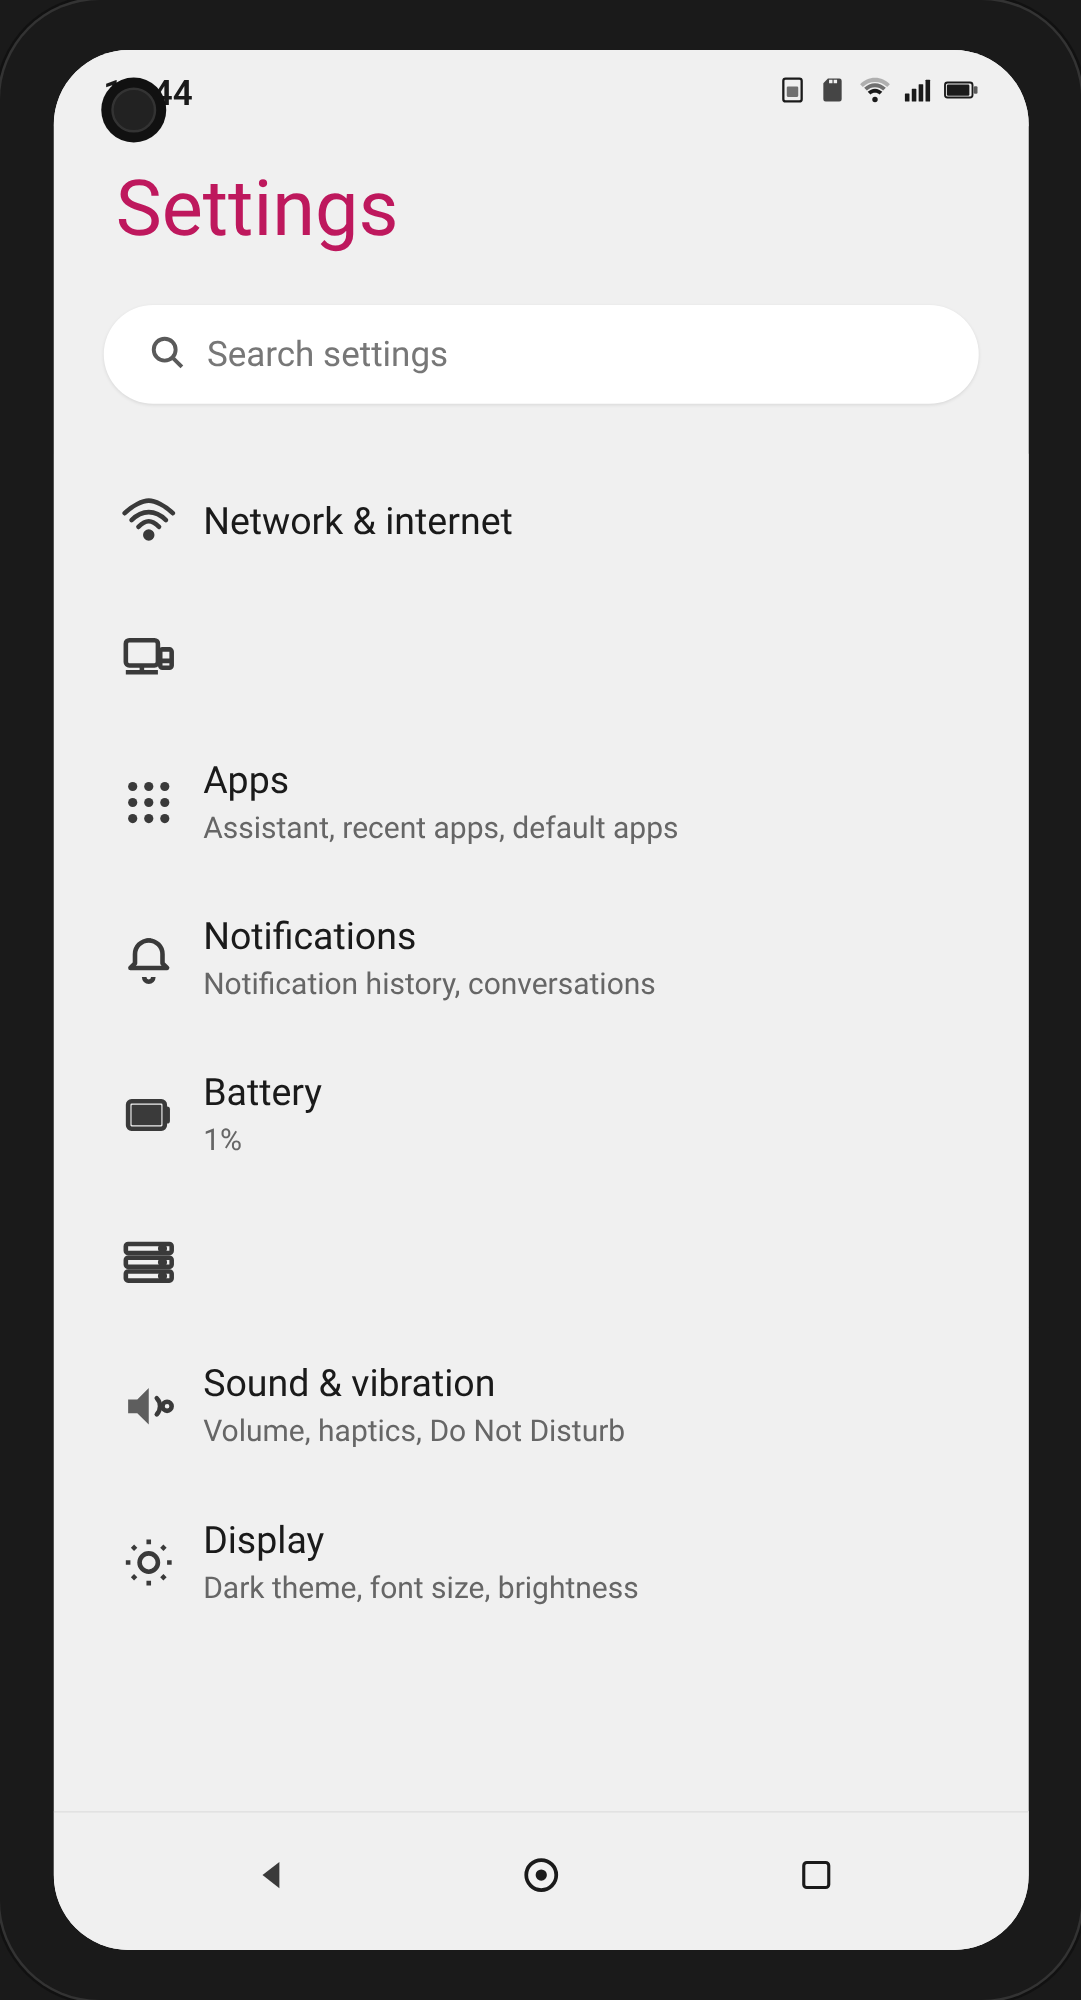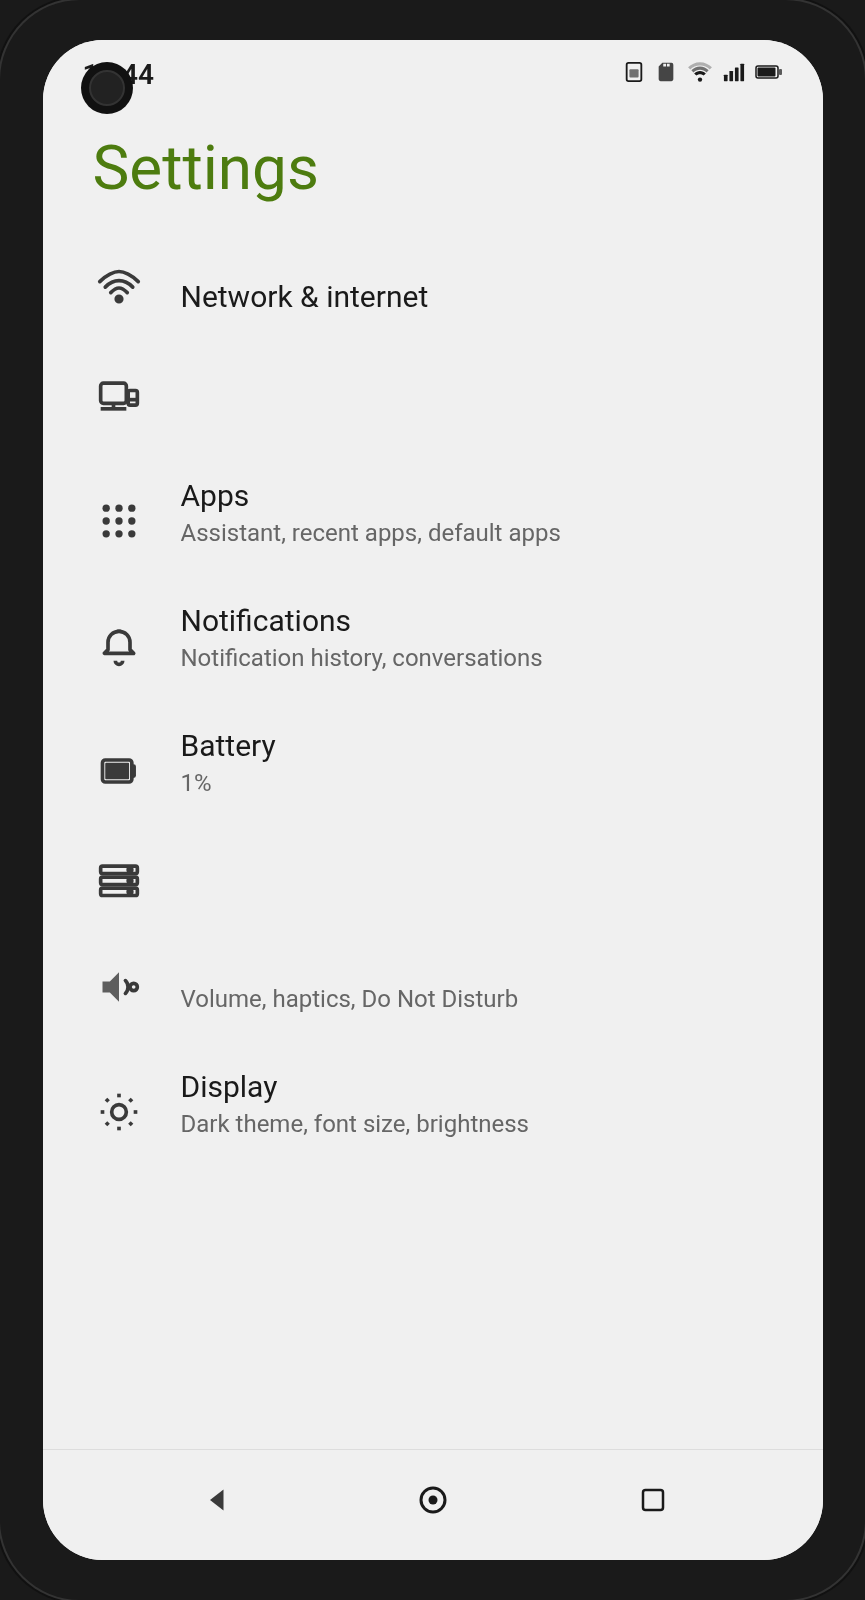--- a/index.html
+++ b/index.html
@@ -89,21 +89,21 @@
     
     .main-content {
       flex: 1;
       overflow-y: auto;
       padding: 10px 0 0 0;
     }
 
     .page-title {
       font-size: 62px;
       font-weight: 400;
-      color: #4d7c0f;
+      color: #be185d;
       padding: 20px 32px 30px 50px;
     }
 
     
     .search-bar {
       margin: 10px 40px 40px 40px;
       background: #ffffff;
       border-radius: 50px;
       padding: 22px 35px;
       display: flex;
@@ -125,23 +125,23 @@
     }
 
     
     .settings-list {
       display: flex;
       flex-direction: column;
     }
 
     .settings-item {
       display: flex;
-      align-items: flex-end;
+      align-items: center;
       padding: 28px 50px;
-      gap: 36px;
+      gap: 18px;
       cursor: pointer;
       background: #f0f0f0;
       transition: background 0.15s;
     }
 
     .item-icon {
       width: 52px;
       height: 52px;
       display: flex;
       align-items: center;
@@ -246,20 +246,29 @@
             <rect x="24" y="5" width="3" height="6" rx="1" fill="currentColor" opacity="0.7"></rect>
           </svg>
         </span>
       </div>
     </div>
 
     <div class="main-content">
 
       <h1 class="page-title">Settings</h1>
 
+      <div class="search-bar">
+        <div class="search-icon-wrap">
+          <svg width="30" height="30" viewBox="0 0 24 24" fill="none" stroke="currentColor" stroke-width="2.5">
+            <circle cx="11" cy="11" r="7"></circle>
+            <line x1="16.5" y1="16.5" x2="22" y2="22"></line>
+          </svg>
+        </div>
+        <span class="search-text">Search settings</span>
+      </div>
 
       <div class="settings-list">
 
         <div class="settings-item">
           <div class="item-icon">
             <svg viewBox="0 0 24 24" fill="none" stroke="currentColor" stroke-width="2">
               <path d="M1.5 8.5C5 5 9.3 3 12 3s7 2 10.5 5.5" stroke-linecap="round"></path>
               <path d="M4.5 11.5C7 9 9.4 8 12 8s5 1 7.5 3.5" stroke-linecap="round"></path>
               <path d="M7.5 14.5C9 13 10.5 12 12 12s3 1 4.5 2.5" stroke-linecap="round"></path>
               <circle cx="12" cy="18" r="1.5" fill="currentColor"></circle>
@@ -345,20 +354,21 @@
 
         <div class="settings-item">
           <div class="item-icon">
             <svg viewBox="0 0 24 24" fill="none" stroke="currentColor" stroke-width="2">
               <polygon points="3,9 7,9 12,4 12,20 7,15 3,15" fill="currentColor" stroke="none" opacity="0.8"></polygon>
               <path d="M15.5 8.5a5 5 0 010 7" stroke-linecap="round"></path>
               <circle cx="20" cy="12" r="2" stroke-linecap="round"></circle>
             </svg>
           </div>
           <div class="item-text">
+            <span class="item-title">Sound &amp; vibration</span>
             <span class="item-subtitle">Volume, haptics, Do Not Disturb</span>
           </div>
         </div>
 
         <div class="settings-item">
           <div class="item-icon">
             <svg viewBox="0 0 24 24" fill="none" stroke="currentColor" stroke-width="2">
               <circle cx="12" cy="12" r="4"></circle>
               <line x1="12" y1="2" x2="12" y2="4"></line>
               <line x1="12" y1="20" x2="12" y2="22"></line>

